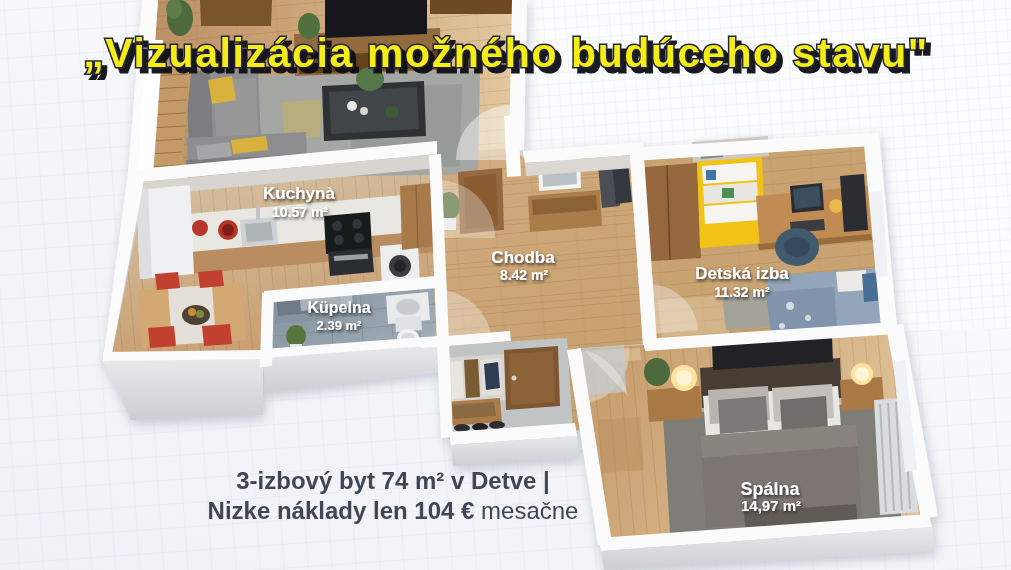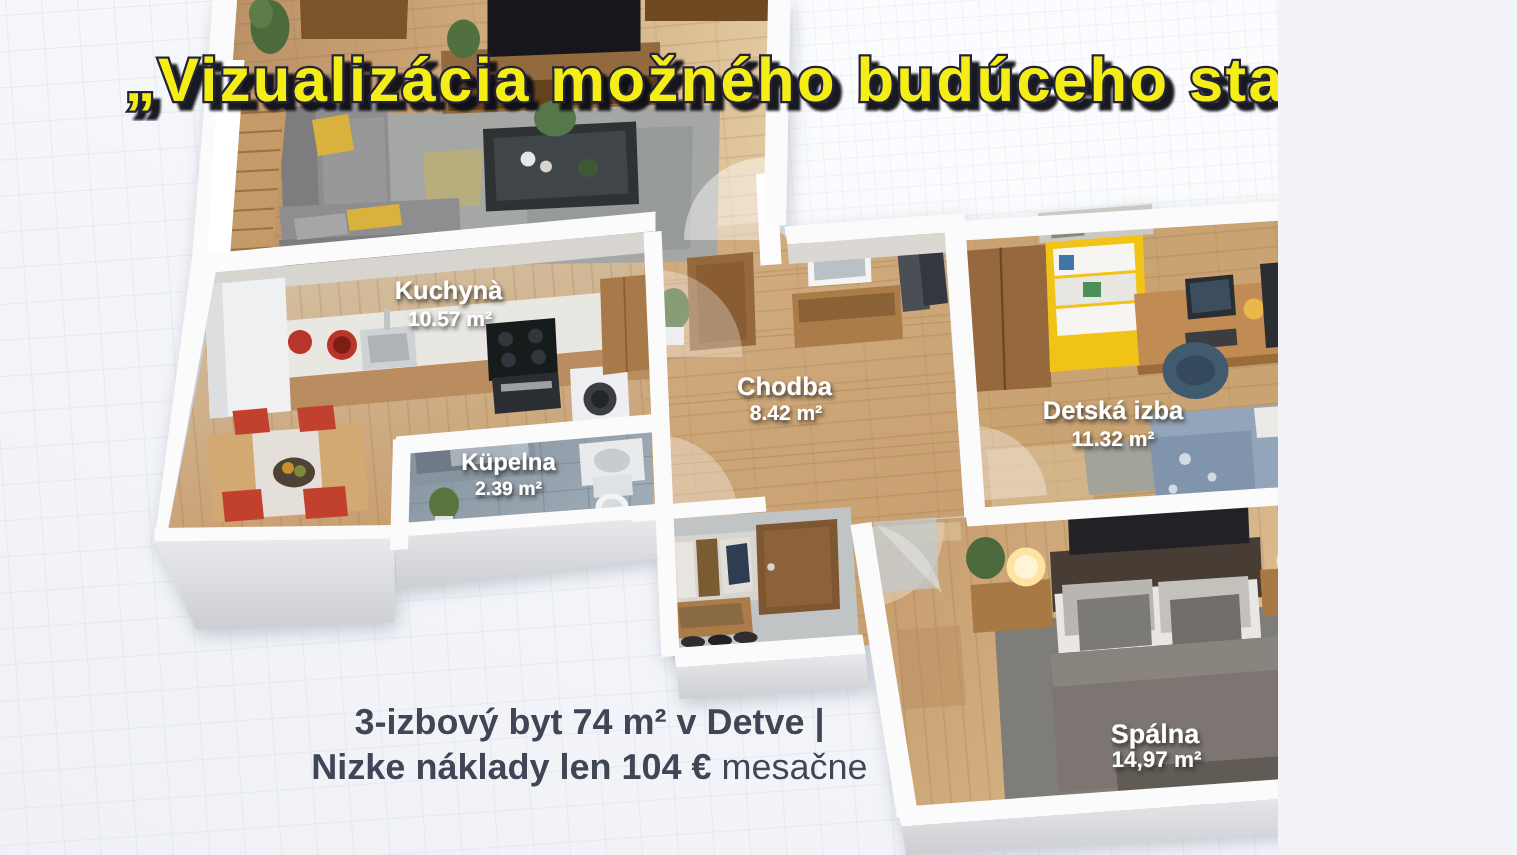--- a/index.html
+++ b/index.html
@@ -1,16 +1,16 @@
 <!DOCTYPE html>
 <html><head>
 <meta charset="utf-8">
 <style>
 html,body{margin:0;padding:0;background:#f2f3f7;font-family:"Liberation Sans",sans-serif;}
-#stage{position:relative;width:852px;height:570px;overflow:hidden;}
+#stage{position:relative;width:1011px;height:570px;overflow:hidden;}
 svg{display:block;}
 </style>
 </head>
 <body>
 <div id="stage">
 <svg width="1011" height="570" viewBox="0 0 1011 570">
 <defs>
   <linearGradient id="bgGrad" x1="0" y1="1" x2="0.8" y2="0">
     <stop offset="0" stop-color="#eff1f6"></stop>
     <stop offset="0.55" stop-color="#f5f6fa"></stop>

